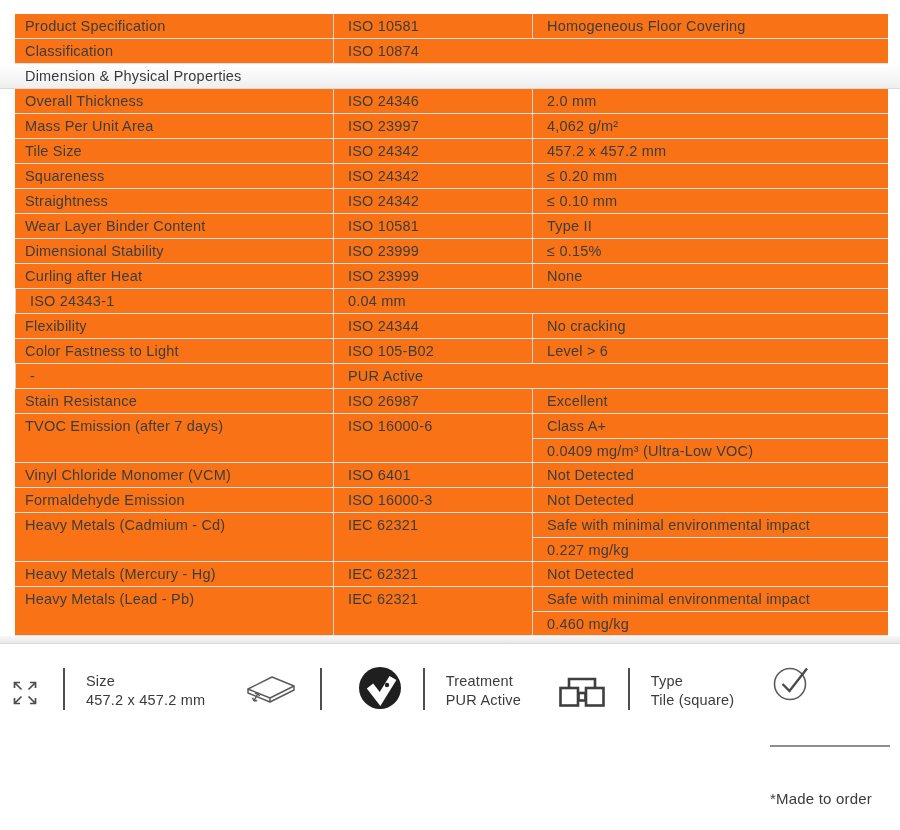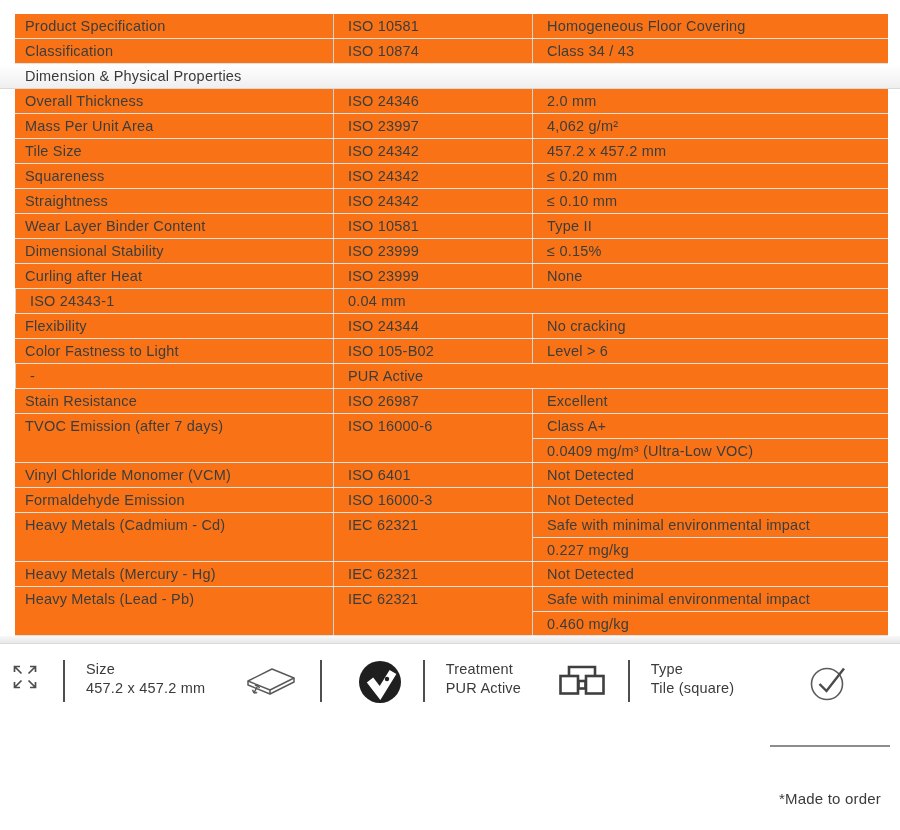--- a/index.html
+++ b/index.html
@@ -47,48 +47,45 @@
   .bottom-band {
     height:8px;
     background:linear-gradient(180deg,#f8f8f8 0%,#e8e8e8 100%);
     border-bottom:1px solid #dadada;
   }
 
   .footer {
     margin:16px 10px 0 8px;
     display:flex; justify-content:space-between; align-items:flex-start;
   }
-  .footer-item { display:flex; align-items:flex-start; gap:21px; height:50px; }
+  .footer-item { display:flex; align-items:flex-end; gap:21px; height:50px; }
   .footer-sep { width:2px; height:42px; background:#4e4e4e; }
   .footer-text { font-size:14.5px; line-height:19px; letter-spacing:0.2px; color:#3b3b3b; }
   .icon { display:flex; align-items:center; justify-content:center; }
 
-  .mto { display:flex; flex-direction:column; align-items:center; width:120px;gap:40px; }
+  .mto { display:flex; flex-direction:column; align-items:flex-start; width:120px;gap:40px; }
   .mto-line { width:100%; height:0; border-bottom:2px solid #8d8d8d; margin-top:1px; }
   .mto-text { font-size:15px; letter-spacing:0.2px; color:#3b3b3b; margin-top:3px; white-space:nowrap; }
 </style>
 </head>
 <body>
 
 <div class="table">
   <div id="table-body">
   <div class="spec-row inset">
     <div class="cell-desc">Product Specification</div>
     <div class="cell-std">ISO 10581</div>
     <div class="cell-exc">
           <div class="value-line">Homogeneous Floor Covering</div>
         </div>
   </div>
 
   <div class="spec-row inset">
     <div class="cell-desc">Classification</div>
     <div class="cell-std">ISO 10874</div>
-    <div class="cell-exc">
-          <div class="value-line">Class 34 / 43</div>
-        </div>
   </div>
 
   <div class="section-row">
     <span>Dimension &amp; Physical Properties</span>
   </div>
 
   <div class="spec-row inset">
     <div class="cell-desc">Overall Thickness</div>
     <div class="cell-std">ISO 24346</div>
     <div class="cell-exc">

